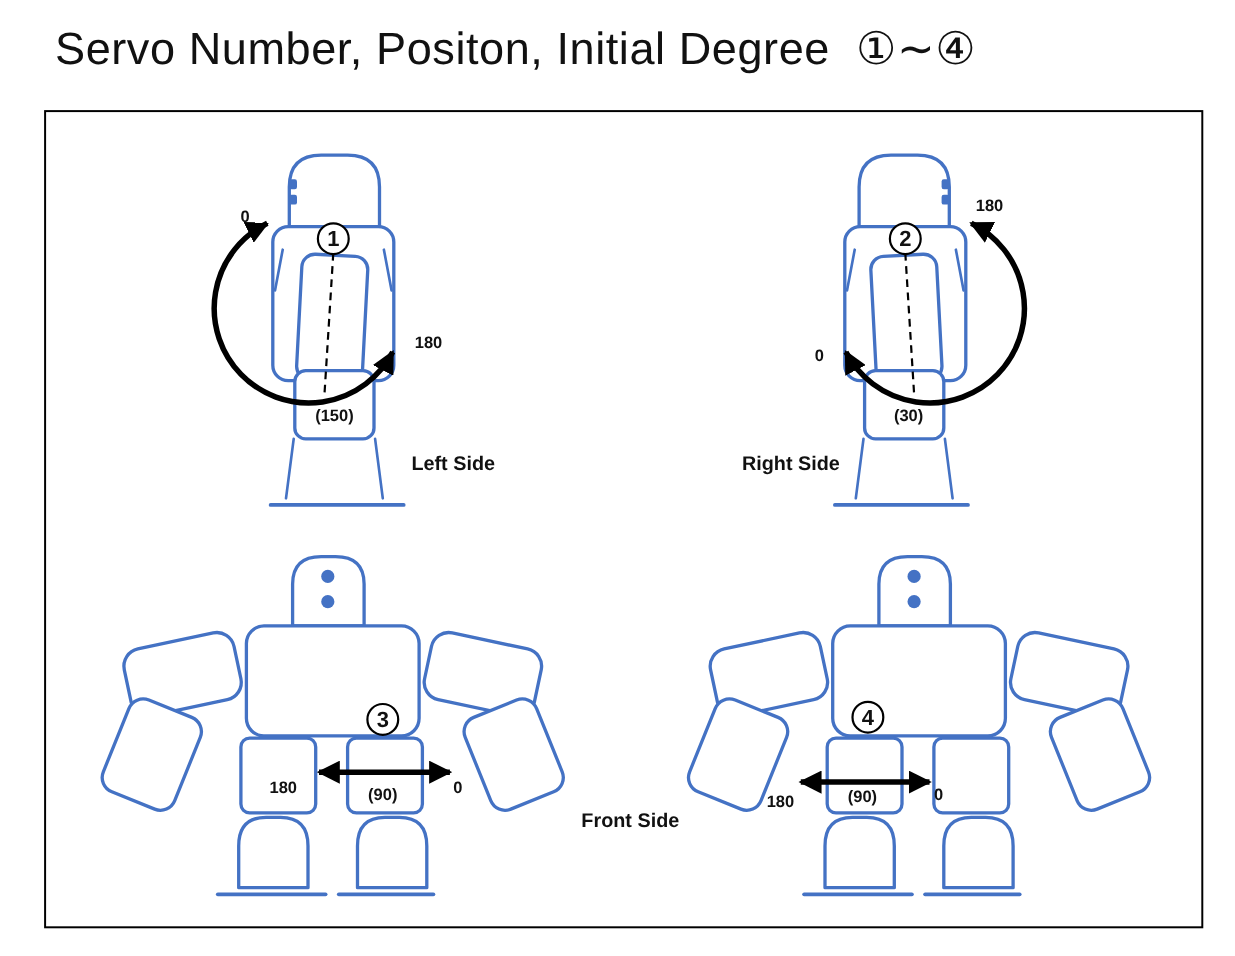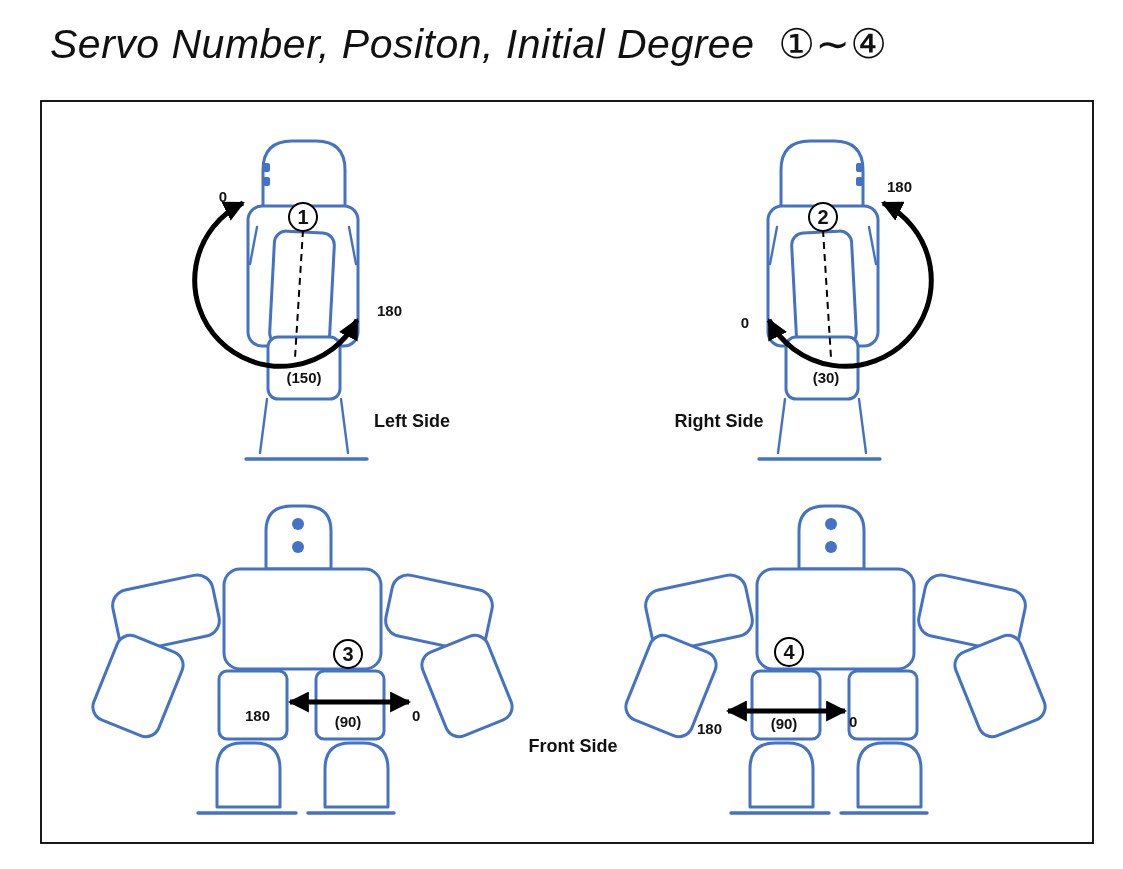--- a/index.html
+++ b/index.html
@@ -1,20 +1,20 @@
 <!DOCTYPE html>
 <html style="--blue: #4472C4; --ink: #111111; --bg: #ffffff;"><head>
 <meta charset="utf-8">
 <style>
   :root{ --blue:#4472C4; --ink:#111111; --bg:#ffffff; }
   html,body{margin:0;padding:0;background:var(--bg);}
   .page{position:relative;width:1123px;height:869px;background:var(--bg);
         font-family:"Liberation Sans","DejaVu Sans",sans-serif;overflow:hidden;}
   .title{position:absolute;left:50px;top:20px;margin:0;font-size:41px;font-weight:400;
-         color:var(--ink);letter-spacing:.5px;white-space:pre;font-style:italic;}
+         color:var(--ink);letter-spacing:.5px;white-space:pre;}
   .diagram{position:absolute;left:0;top:0;}
   .frame{fill:none;stroke:#000;stroke-width:1.8;}
   .b{stroke:var(--blue);stroke-width:3;fill:#fff;stroke-linejoin:round;}
   .bl{stroke:var(--blue);stroke-width:3.4;fill:none;stroke-linecap:round;}
   .bl2{stroke:var(--blue);stroke-width:2.4;fill:none;stroke-linecap:round;}
   .dot{fill:var(--blue);stroke:none;}
   .dash{stroke:#000;stroke-width:2;fill:none;stroke-dasharray:7 5;}
   .arc{stroke:#000;stroke-width:5;fill:none;}
   .deg{font-family:"Liberation Sans","DejaVu Sans",sans-serif;font-size:15px;font-weight:bold;fill:var(--ink);}
   .big{font-family:"Liberation Sans","DejaVu Sans",sans-serif;font-size:18px;font-weight:bold;fill:var(--ink);}

